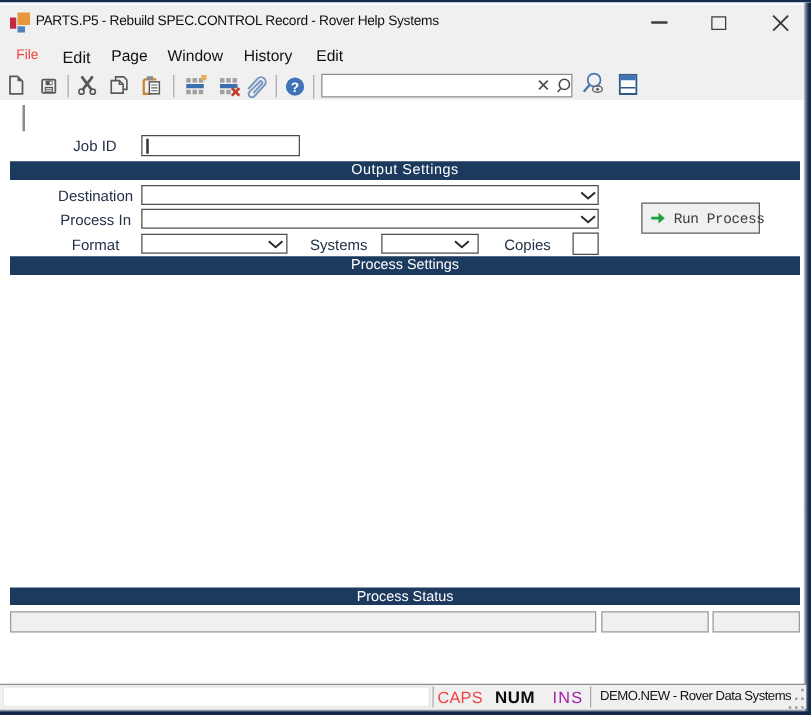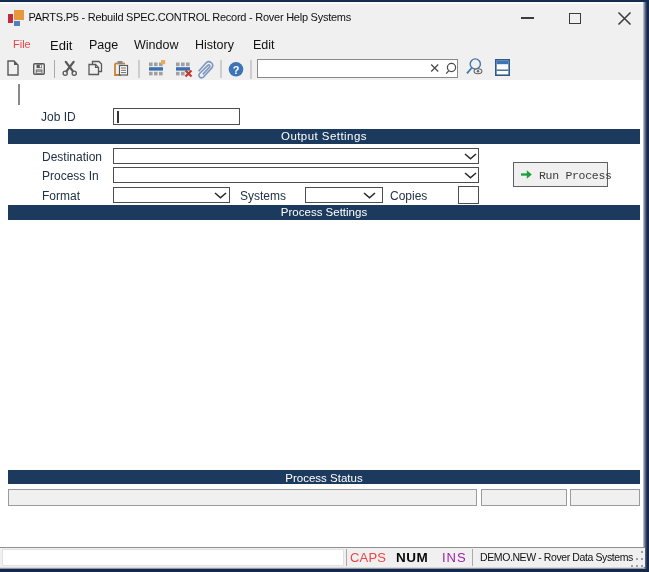--- a/index.html
+++ b/index.html
@@ -1,21 +1,21 @@
 <!DOCTYPE html>
 <html><head>
 <meta charset="utf-8">
 <style>
   * { margin:0; padding:0; box-sizing:border-box; }
   html,body { width:649px; height:572px; overflow:hidden; }
   body { position:relative; background:#ffffff; font-family:"Liberation Sans",sans-serif; }
   .abs { position:absolute; }
   .barhdr { position:absolute; left:8px; width:632px; height:15px; background:#1c3a5e;
             color:#ffffff; font-size:11.5px; text-align:center; line-height:15px; }
-  .lbl { position:absolute; font-size:12px; color:#223246; text-align:left; }
+  .lbl { position:absolute; font-size:12px; color:#223246; text-align:center; }
   .dd { position:absolute; background:#fff; border:1px solid #4d4d4d; }
   .sbox { position:absolute; background:#f0f0f0; border:1px solid #9b9b9b; }
 </style>
 </head>
 <body>
 
 <div class="abs" style="left:0;top:4px;width:643px;height:76px;background:#f0f0f0;"></div>
 
 <div class="abs" style="left:0;top:0;width:649px;height:2px;background:#132c50;"></div>
 <div class="abs" style="left:0;top:2px;width:649px;height:2px;background:#f8fafd;"></div>

